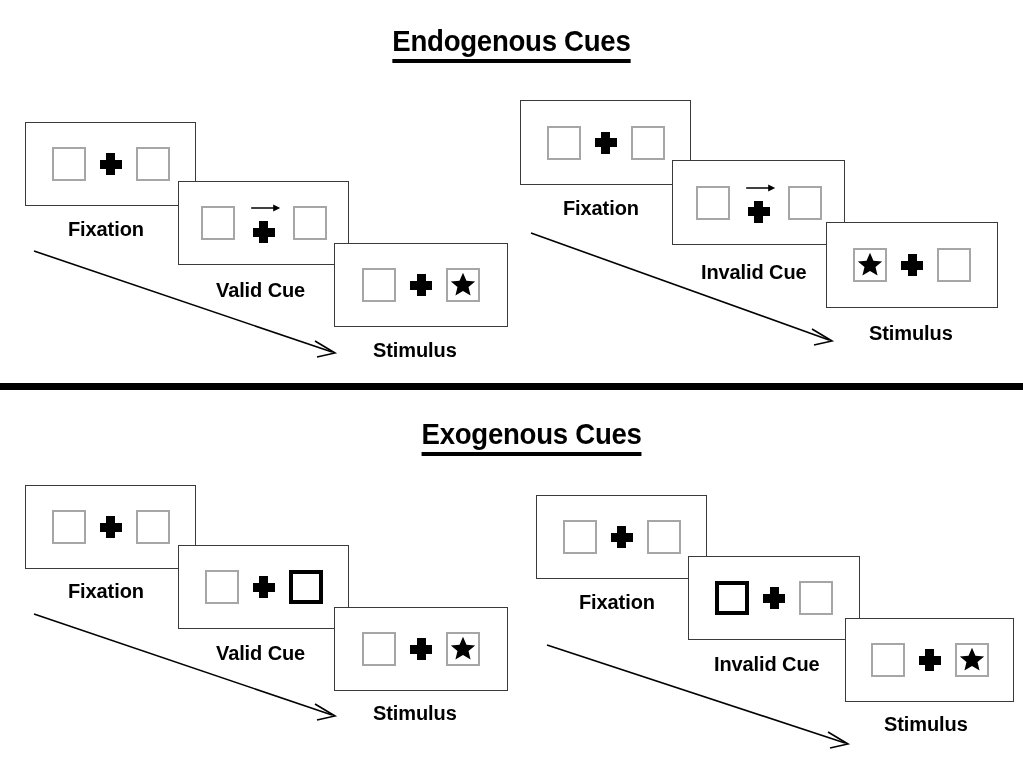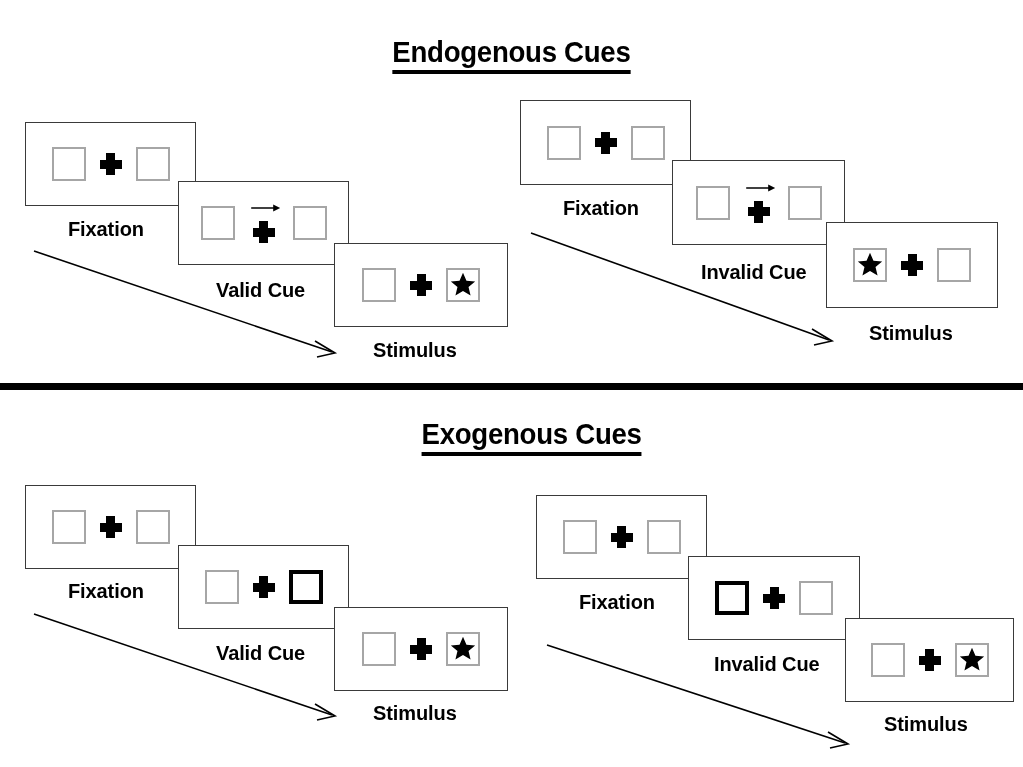--- a/index.html
+++ b/index.html
@@ -29,21 +29,21 @@
     letter-spacing: -0.3px;
     color: #000000;
     white-space: nowrap;
   }
   .section-title span.ttl {
     display: inline-block;
     border-bottom: 4px solid #000;
     padding-bottom: 1px;
     transform: scaleX(0.92);
   }
-  #title-endogenous { top: 24px; margin-top: 11px; }
+  #title-endogenous { top: 24px; }
   #title-exogenous  { top: 417px; margin-left: 20px; }
 
   
   #divider {
     position: absolute;
     left: 0;
     top: 383px;
     width: 1023px;
     height: 7px;
     background: #000000;

